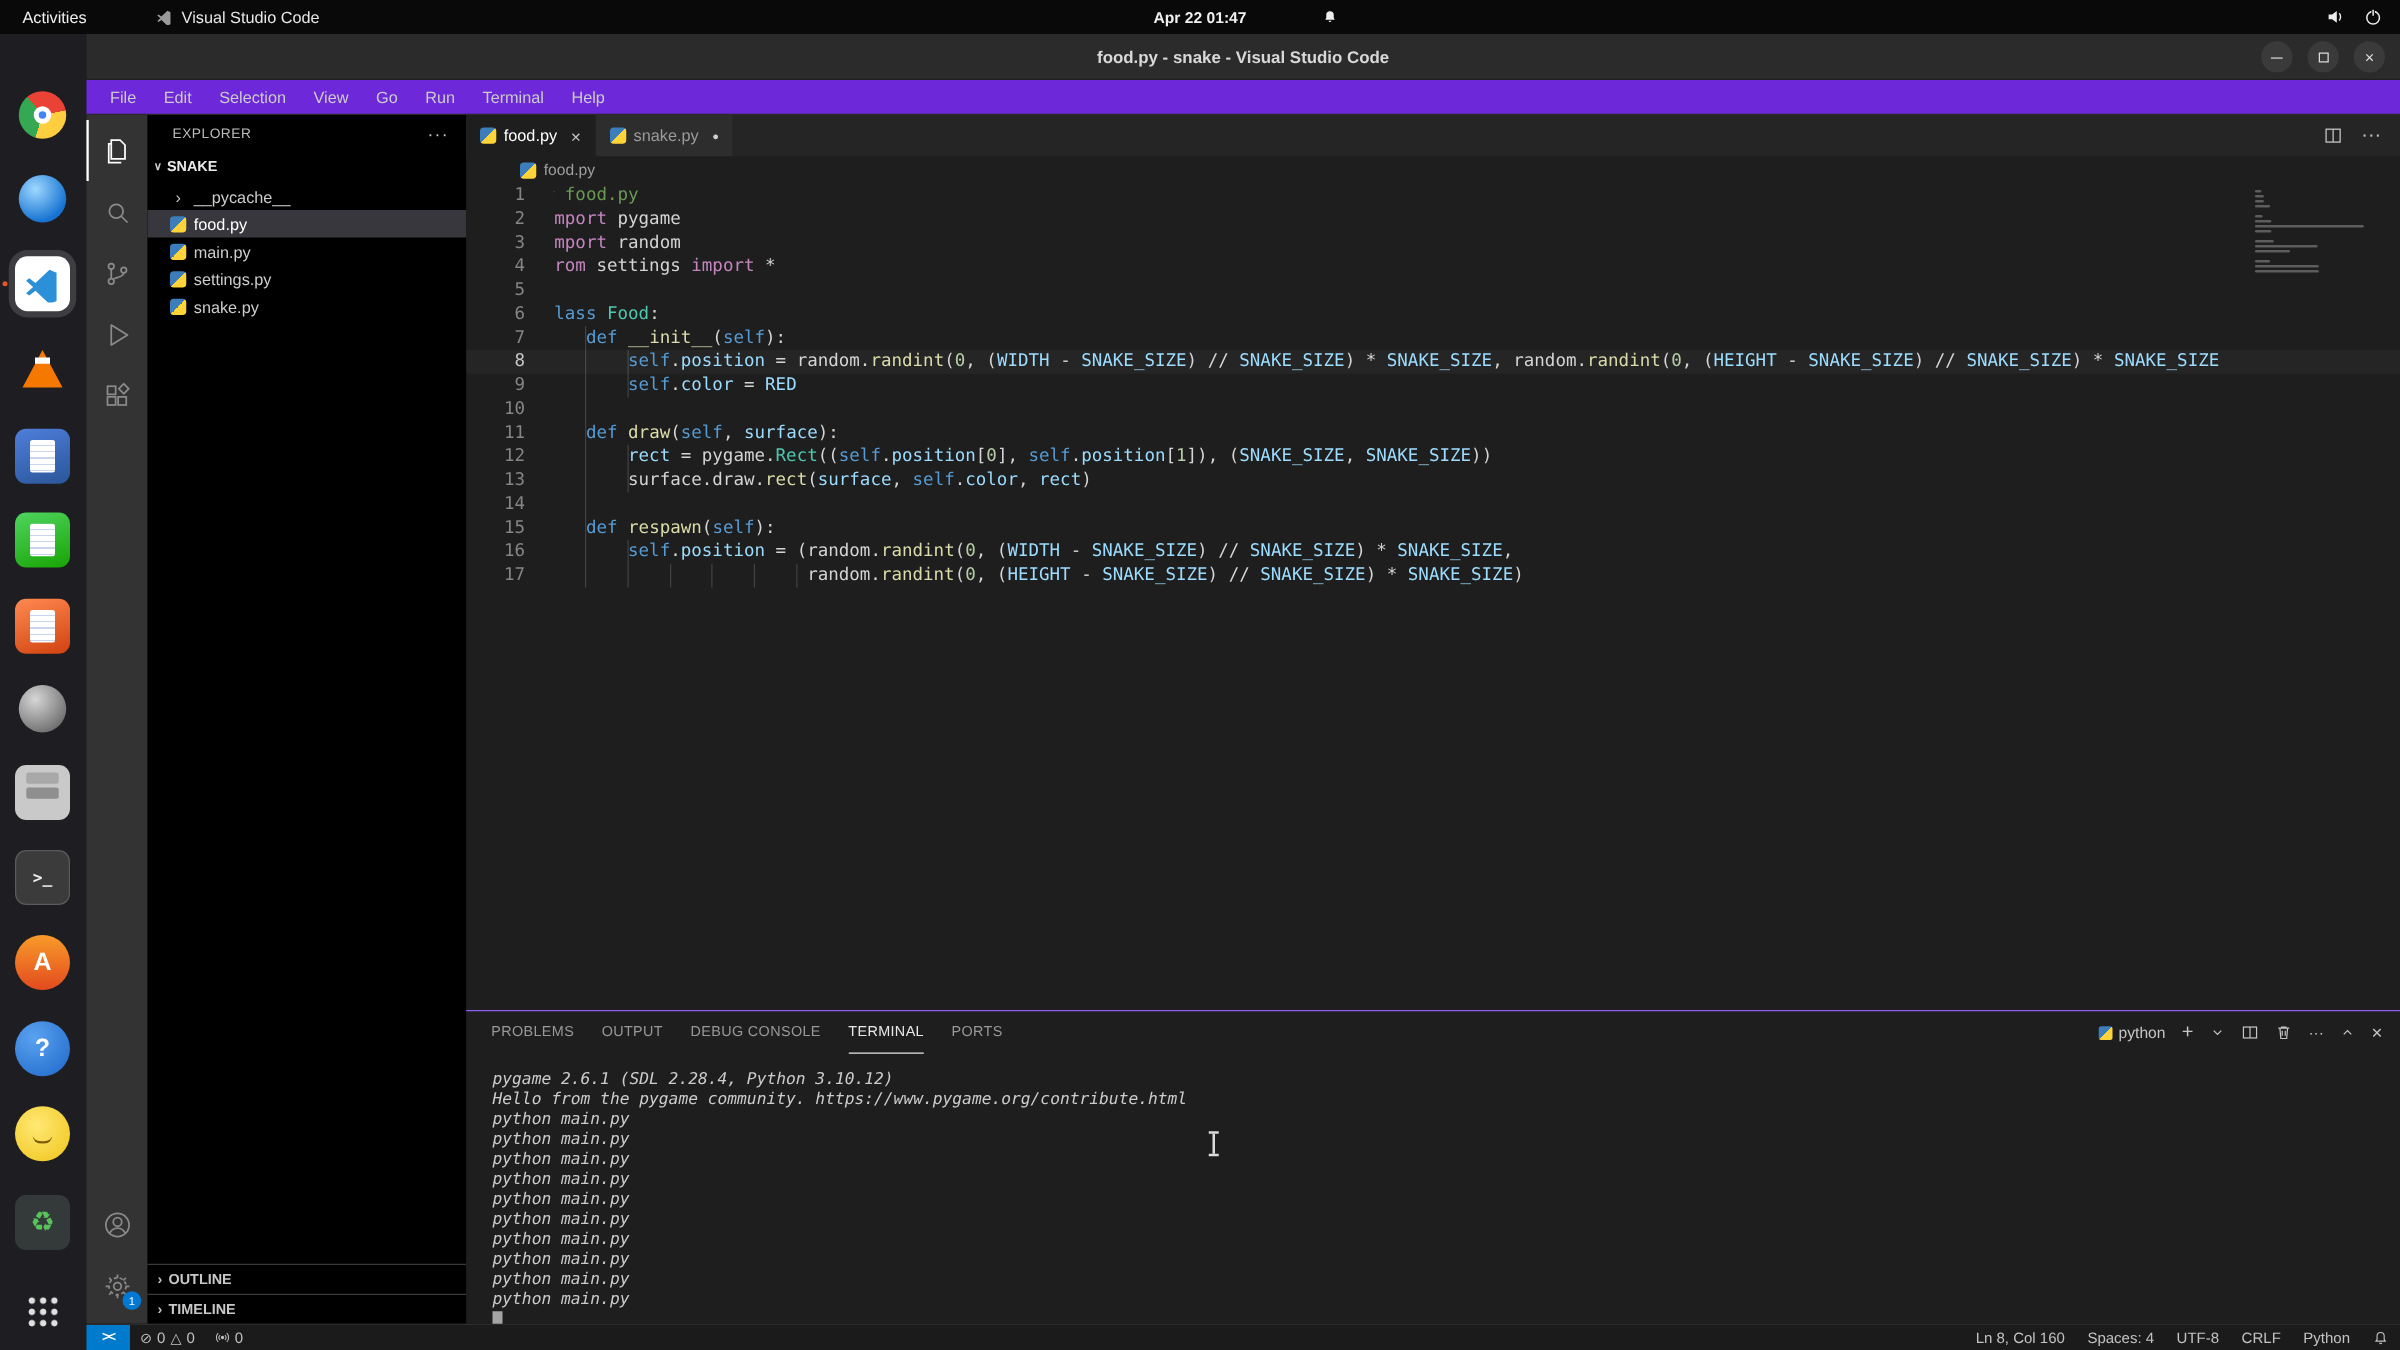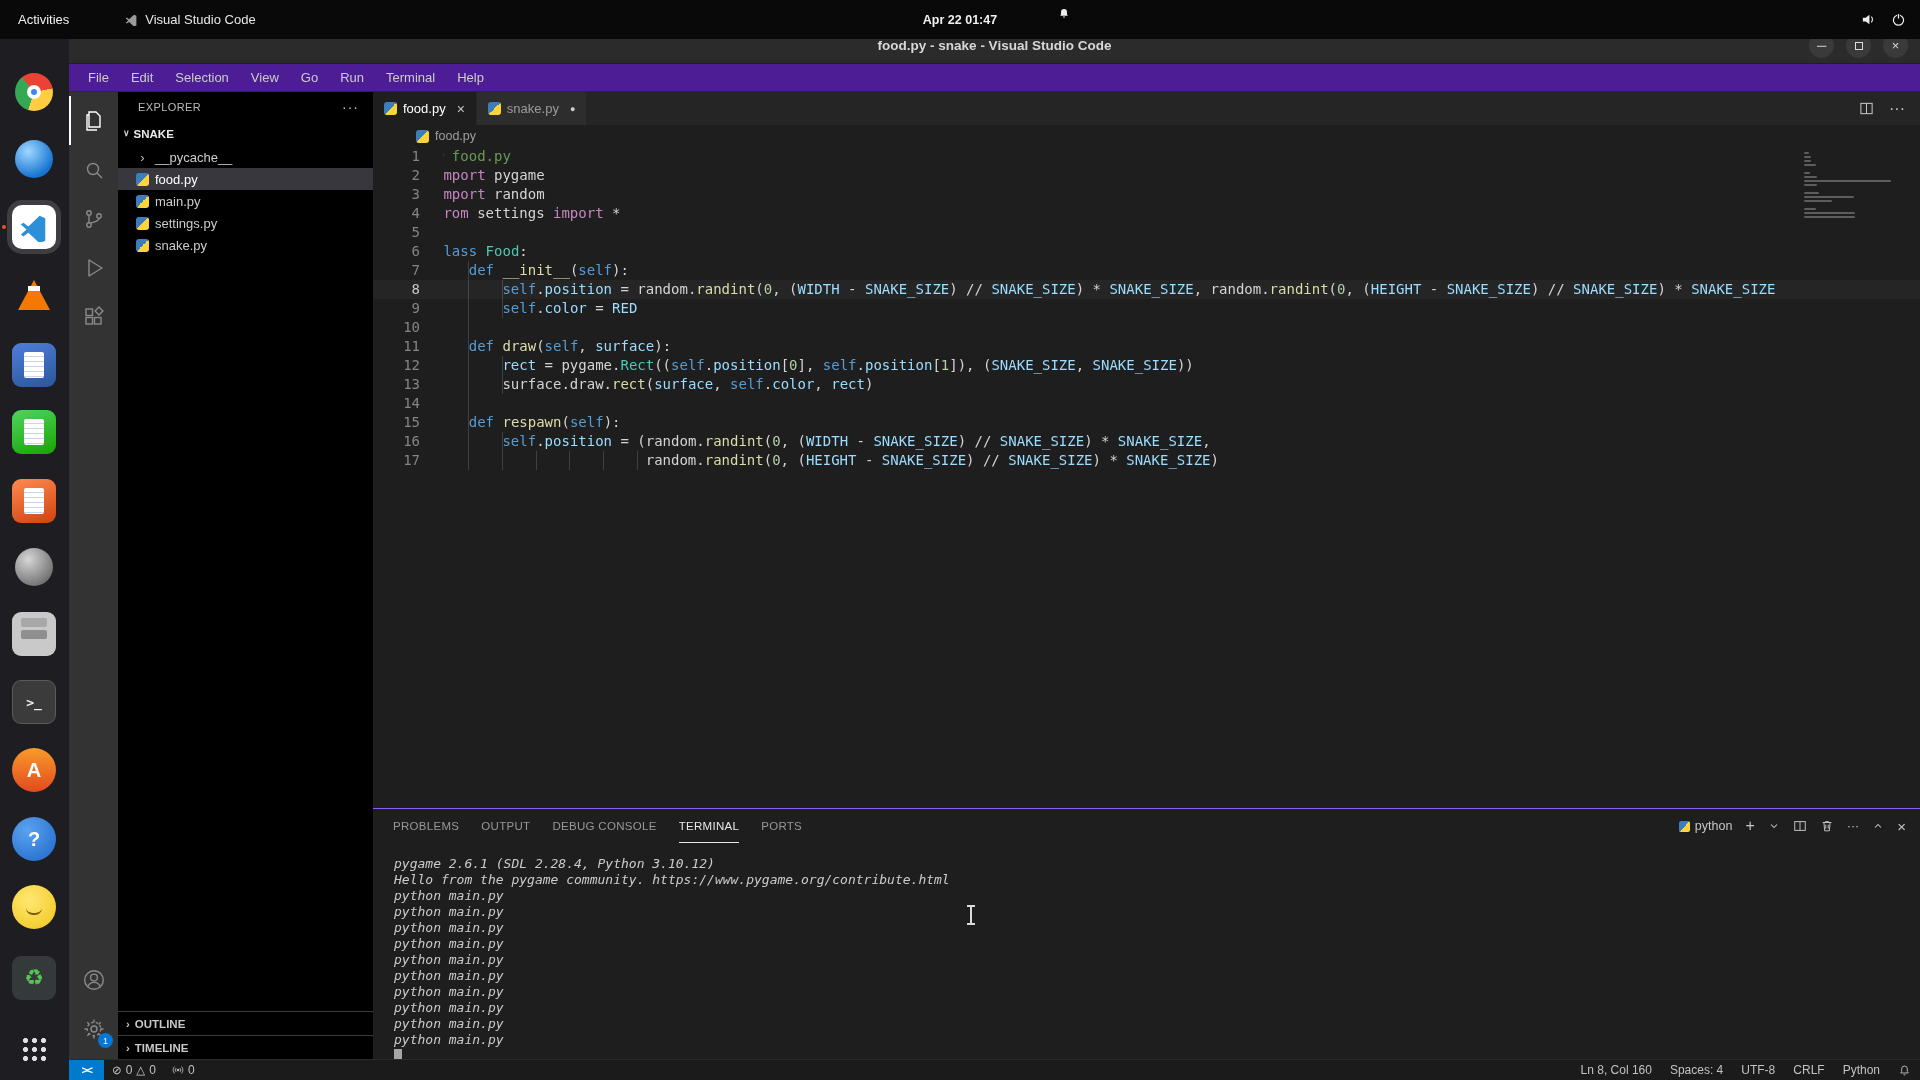--- a/index.html
+++ b/index.html
@@ -1,20 +1,20 @@
 <!DOCTYPE html>
 <html><head>
 <meta charset="utf-8">
 <style>
   * { margin:0; padding:0; box-sizing:border-box; }
   html,body { width:1920px; height:1080px; overflow:hidden; background:#000; font-family:"Liberation Sans",sans-serif; }
   #screen { position:relative; width:1920px; height:1080px; background:#000; }
 
   
-  #topbar { position:absolute; top:0; left:0; right:0; height:39px; background:#090909; color:#f0f0f0; display:flex; align-items:center; font-size:13px; z-index:50; }
+  #topbar { position:absolute; top:0; left:0; right:0; height:27px; background:#090909; color:#f0f0f0; display:flex; align-items:center; font-size:13px; z-index:50; }
   #activities { padding:0 18px; height:100%; display:flex; align-items:center; }
   #focused-app { display:flex; align-items:center; gap:7px; margin-left:38px; color:#e8e8e8; }
   #focused-app .mini-code { width:13px; height:13px; }
   #clock { position:absolute; left:50%; transform:translateX(-50%); font-weight:700; font-size:12.5px; }
   #topbar-bell { position:absolute; left:1058px; top:7px; }
   #tray { margin-left:auto; display:flex; align-items:center; gap:15px; padding-right:14px; }
 
   
   #dock { position:absolute; left:0; top:27px; bottom:0; width:69px; background:#1d1d22; z-index:40; }
   .dock-item { position:absolute; left:12px; width:44px; height:44px; display:flex; align-items:center; justify-content:center; }
@@ -45,21 +45,21 @@
   #show-apps { position:absolute; left:12px; bottom:9px; width:44px; height:44px; display:flex; align-items:center; justify-content:center; }
   #show-apps .dots { width:26px; height:26px; background-image:radial-gradient(circle,#e0e0e0 2.2px,transparent 2.9px); background-size:9px 9px; background-position:0 0; }
 
   
   #vscode { position:absolute; left:69px; top:27px; right:0; bottom:0; display:flex; flex-direction:column; background:#1e1e1e; }
   #titlebar { height:37px; background:#2b2b2b; border-bottom:1px solid #1f1f1f; position:relative; display:flex; align-items:center; justify-content:center; }
   #window-title { font-size:13.5px; font-weight:700; color:#d8d8d8; }
   #win-controls { position:absolute; right:12px; top:6px; display:flex; gap:12px; }
   .win-btn { width:25px; height:25px; border-radius:50%; background:#3a3a3a; color:#dcdcdc; display:flex; align-items:center; justify-content:center; font-size:13px; }
   .win-btn .rest-sq { width:8px; height:8px; border:1.3px solid #dcdcdc; }
-  #menubar { height:28px; background:#4c1d95; display:flex; align-items:center; padding-left:8px; border-bottom:1px solid #2a2a2a; }
+  #menubar { height:28px; background:#6d28d9; display:flex; align-items:center; padding-left:8px; border-bottom:1px solid #2a2a2a; }
   .menu-item { padding:0 11px; font-size:13px; color:#cccccc; }
 
   #main-row { flex:1; display:flex; min-height:0; }
 
   
   #activitybar { width:49px; background:#333333; display:flex; flex-direction:column; align-items:center; padding-top:4px; }
   .act-icon { width:49px; height:49px; display:flex; align-items:center; justify-content:center; color:#8a8a8a; position:relative; }
   .act-icon.active { color:#ffffff; box-shadow:inset 2px 0 0 #ffffff; }
   .act-icon svg { width:24px; height:24px; }
   #act-bottom { margin-top:auto; display:flex; flex-direction:column; align-items:center; padding-bottom:6px; }

